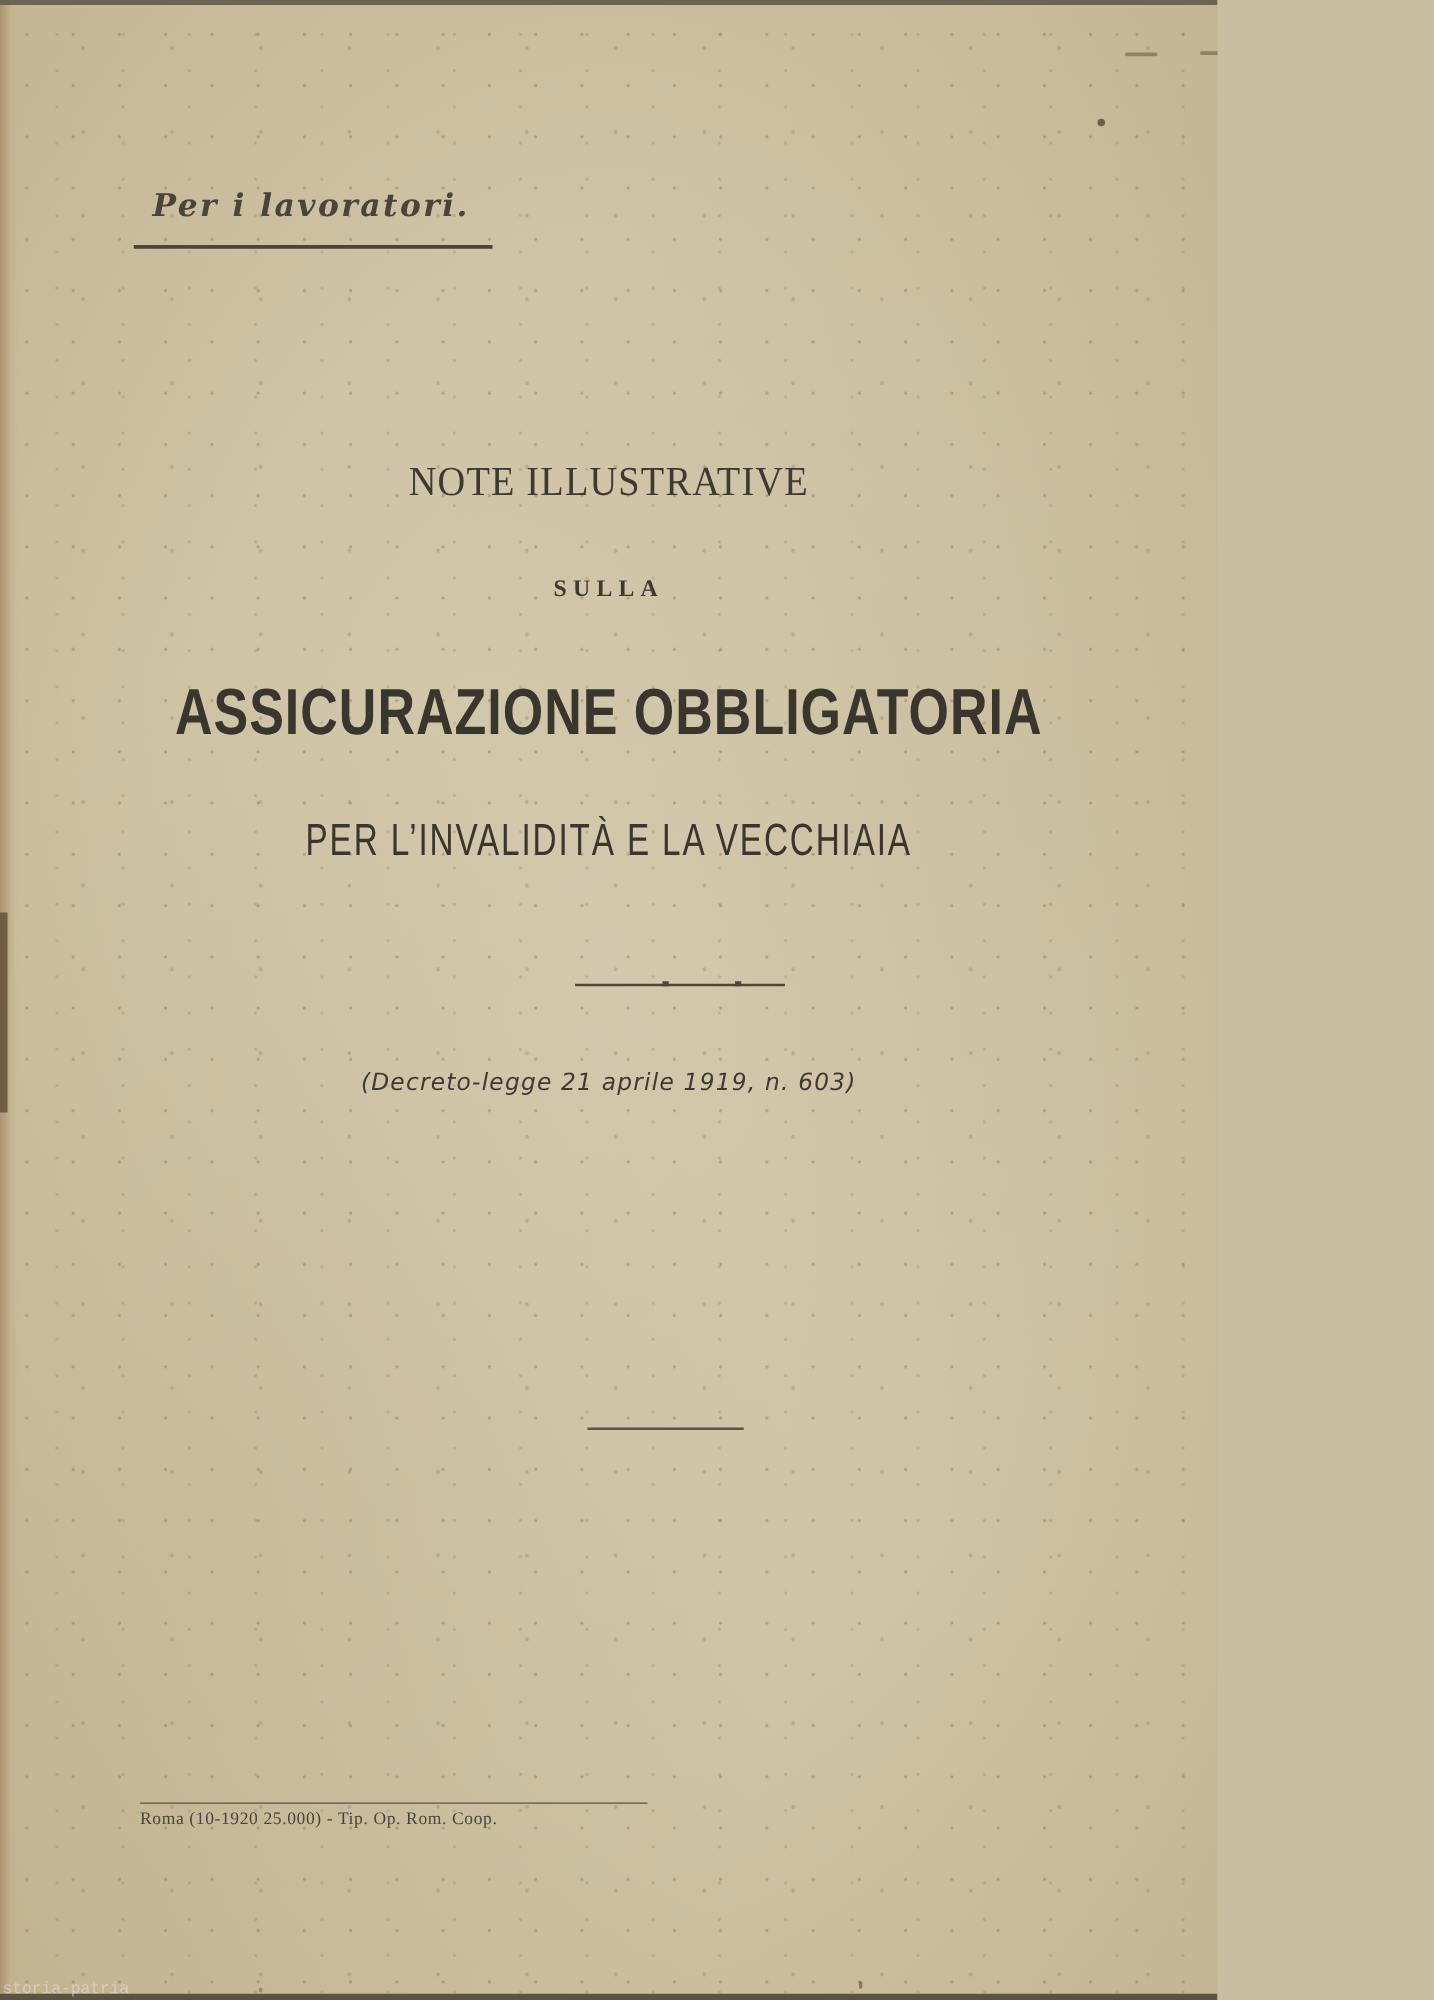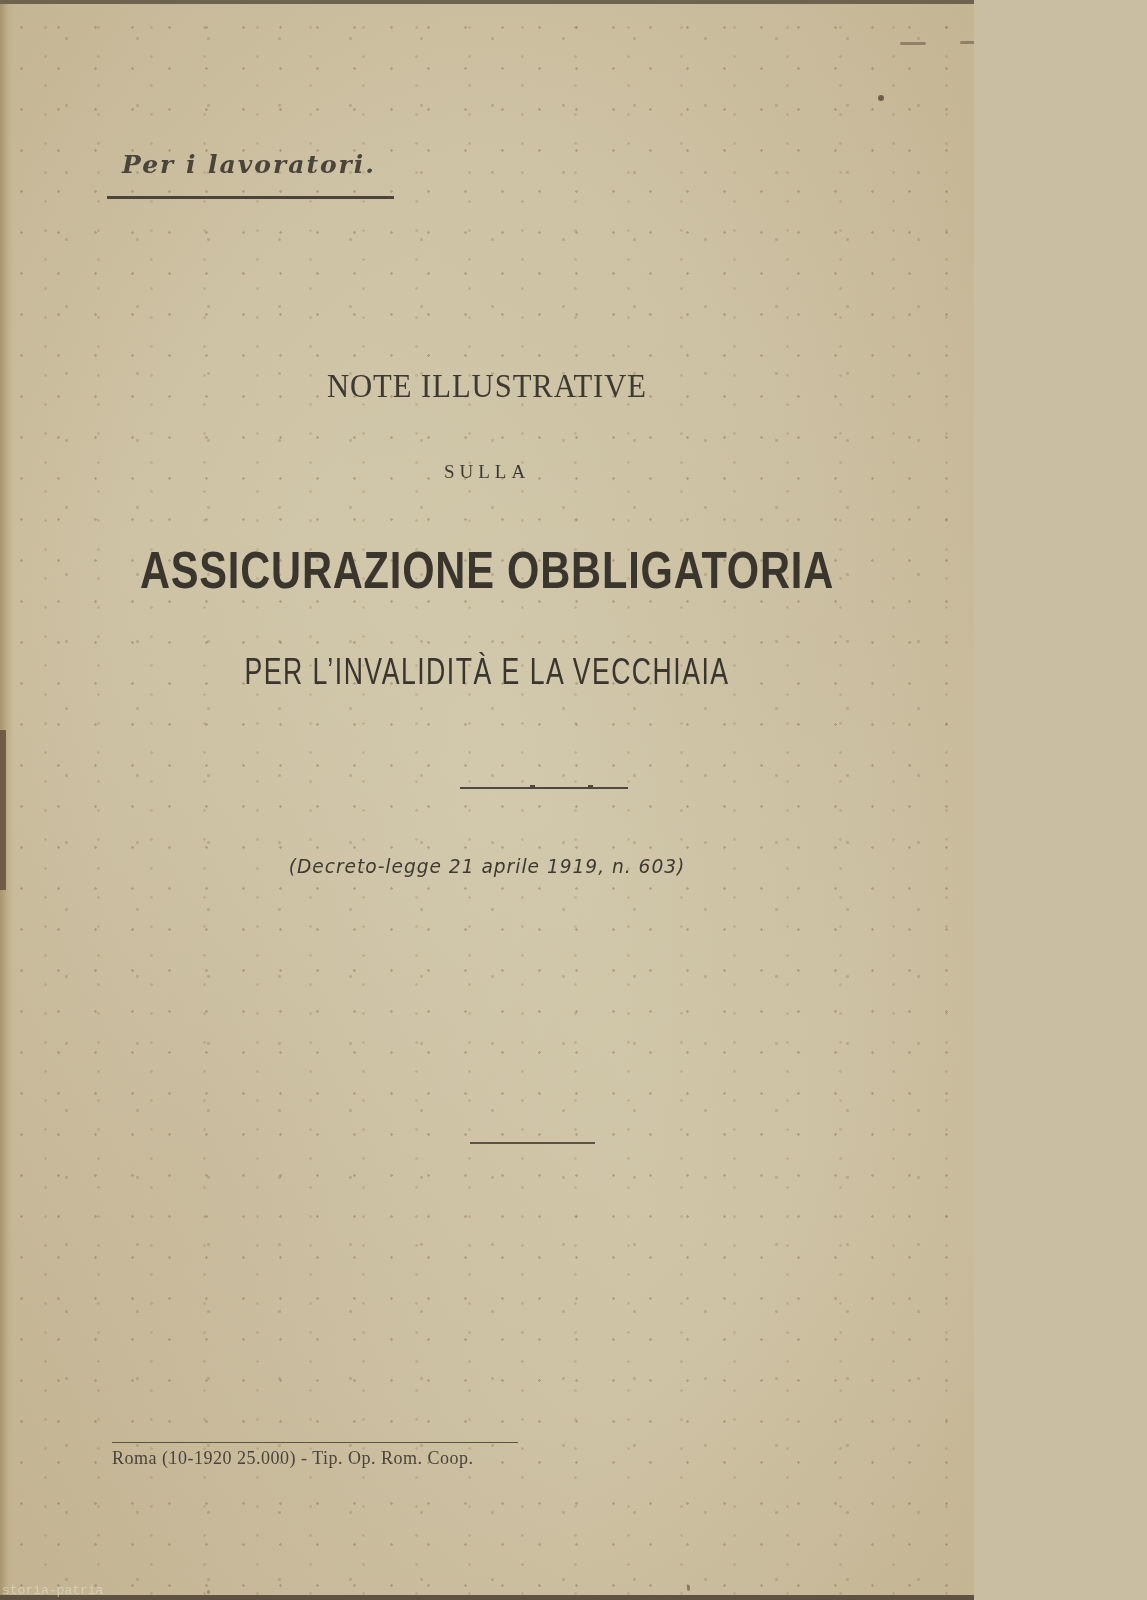--- a/index.html
+++ b/index.html
@@ -82,21 +82,21 @@
       font-size: 33px;
       letter-spacing: 1px;
       color: #3f3a31;
       transform: scaleX(0.93);
     }
     .title-line2 {
       position: absolute;
       left: 0; right: 0; top: 461px;
       text-align: center;
       font-family: "Liberation Serif", serif;
-      font-weight: normal;
+      font-weight: bold;
       font-size: 19px;
       letter-spacing: 5px;
       color: #3f3a31;
     }
     .title-main {
       position: absolute;
       left: 0; right: 0; top: 540px;
       text-align: center;
       font-family: "Liberation Sans", sans-serif;
       font-size: 52px;
@@ -149,21 +149,21 @@
       position: absolute;
       left: 112px; top: 1442px;
       width: 406px; height: 1px;
       background: #5a5347;
     }
     .imprint {
       position: absolute;
       left: 112px; top: 1448px;
       width: 410px;
       font-family: "Liberation Serif", serif;
-      font-size: 18px;
+      font-size: 14px;
       letter-spacing: 0.5px;
       color: #4a443a;
       white-space: nowrap;
     }
     .watermark {
       position: absolute;
       left: 2px; bottom: 2px;
       font-family: Liberation Mono, monospace;
       font-size: 13px;
       color: rgba(230,225,215,0.55);

